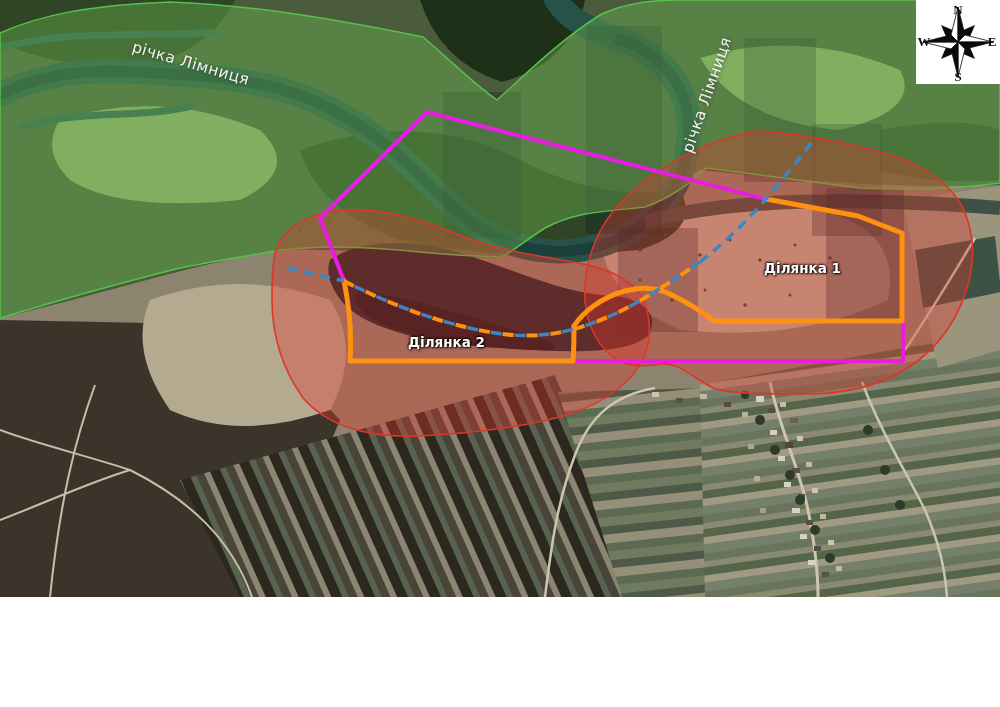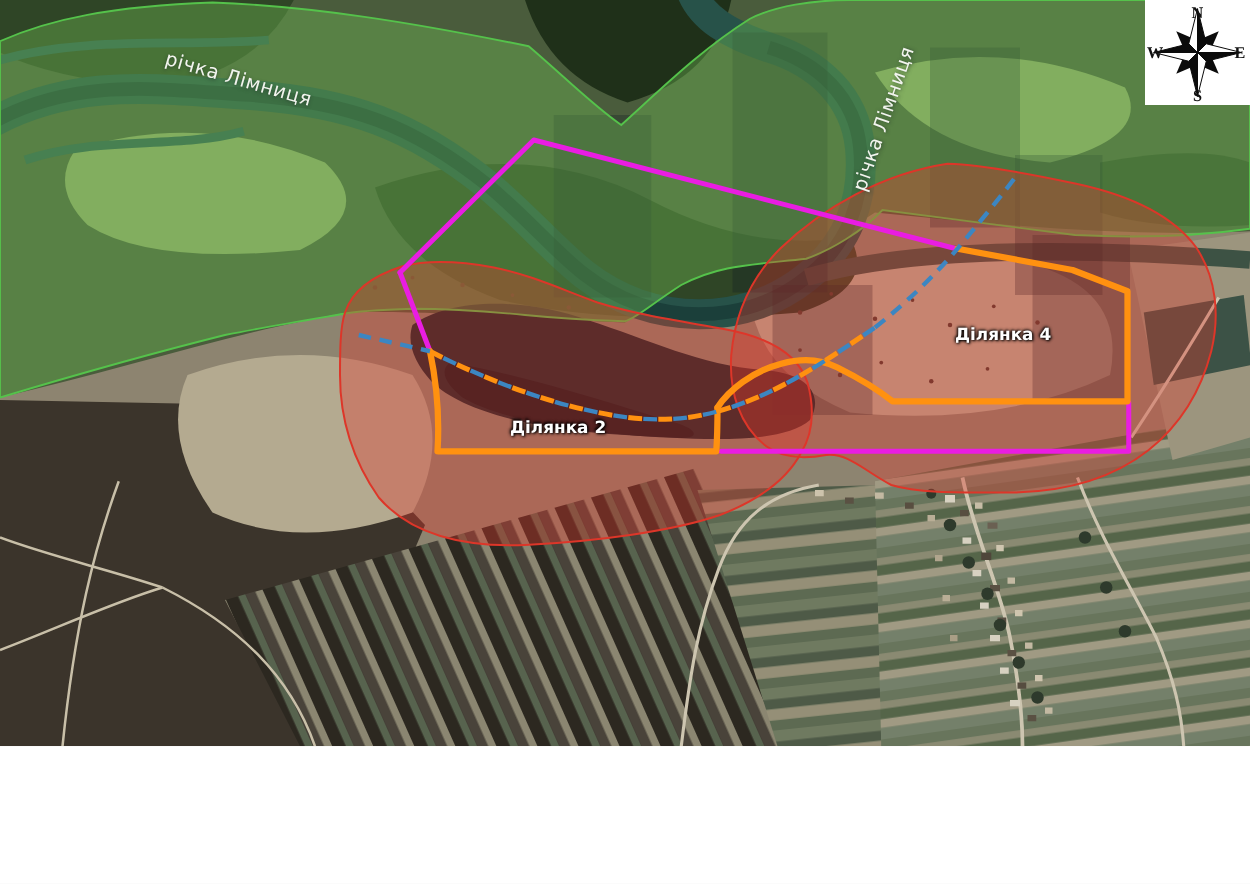--- a/index.html
+++ b/index.html
@@ -207,21 +207,21 @@
 
       <g>
         <path class="dash-blue-over" d="M344,281 C395,307 450,327 502,334 C545,339 575,331 608,317 C640,303 672,281 700,262"></path>
         <path class="dash-blue" d="M287,268 L344,281"></path>
         <path class="dash-blue" d="M700,262 C728,240 752,216 771,193 C790,170 804,153 812,142"></path>
       </g>
     </svg>
 
     <div class="map-label river-label" style="left:135px;top:38px;transform:rotate(16deg);transform-origin:left top;">річка Лімниця</div>
     <div class="map-label river-label" style="left:707px;top:95px;transform:translate(-50%,-50%) rotate(-71deg);">річка Лімниця</div>
-    <div class="map-label area-label" style="left:764px;top:260px;">Ділянка 4</div>
+    <div class="map-label area-label" style="left:764px;top:260px;">Ділянка 1</div>
     <div class="map-label area-label" style="left:408px;top:334px;">Ділянка 2</div>
 
     <div class="compass">
       <svg width="84" height="84" viewBox="0 0 84 84">
         <g fill="#0b0b0b">
           <polygon points="42,42 45,31 59,25 53,39"></polygon>
           <polygon points="42,42 53,45 59,59 45,53"></polygon>
           <polygon points="42,42 39,53 25,59 31,45"></polygon>
           <polygon points="42,42 31,39 25,25 39,31"></polygon>
         </g>

